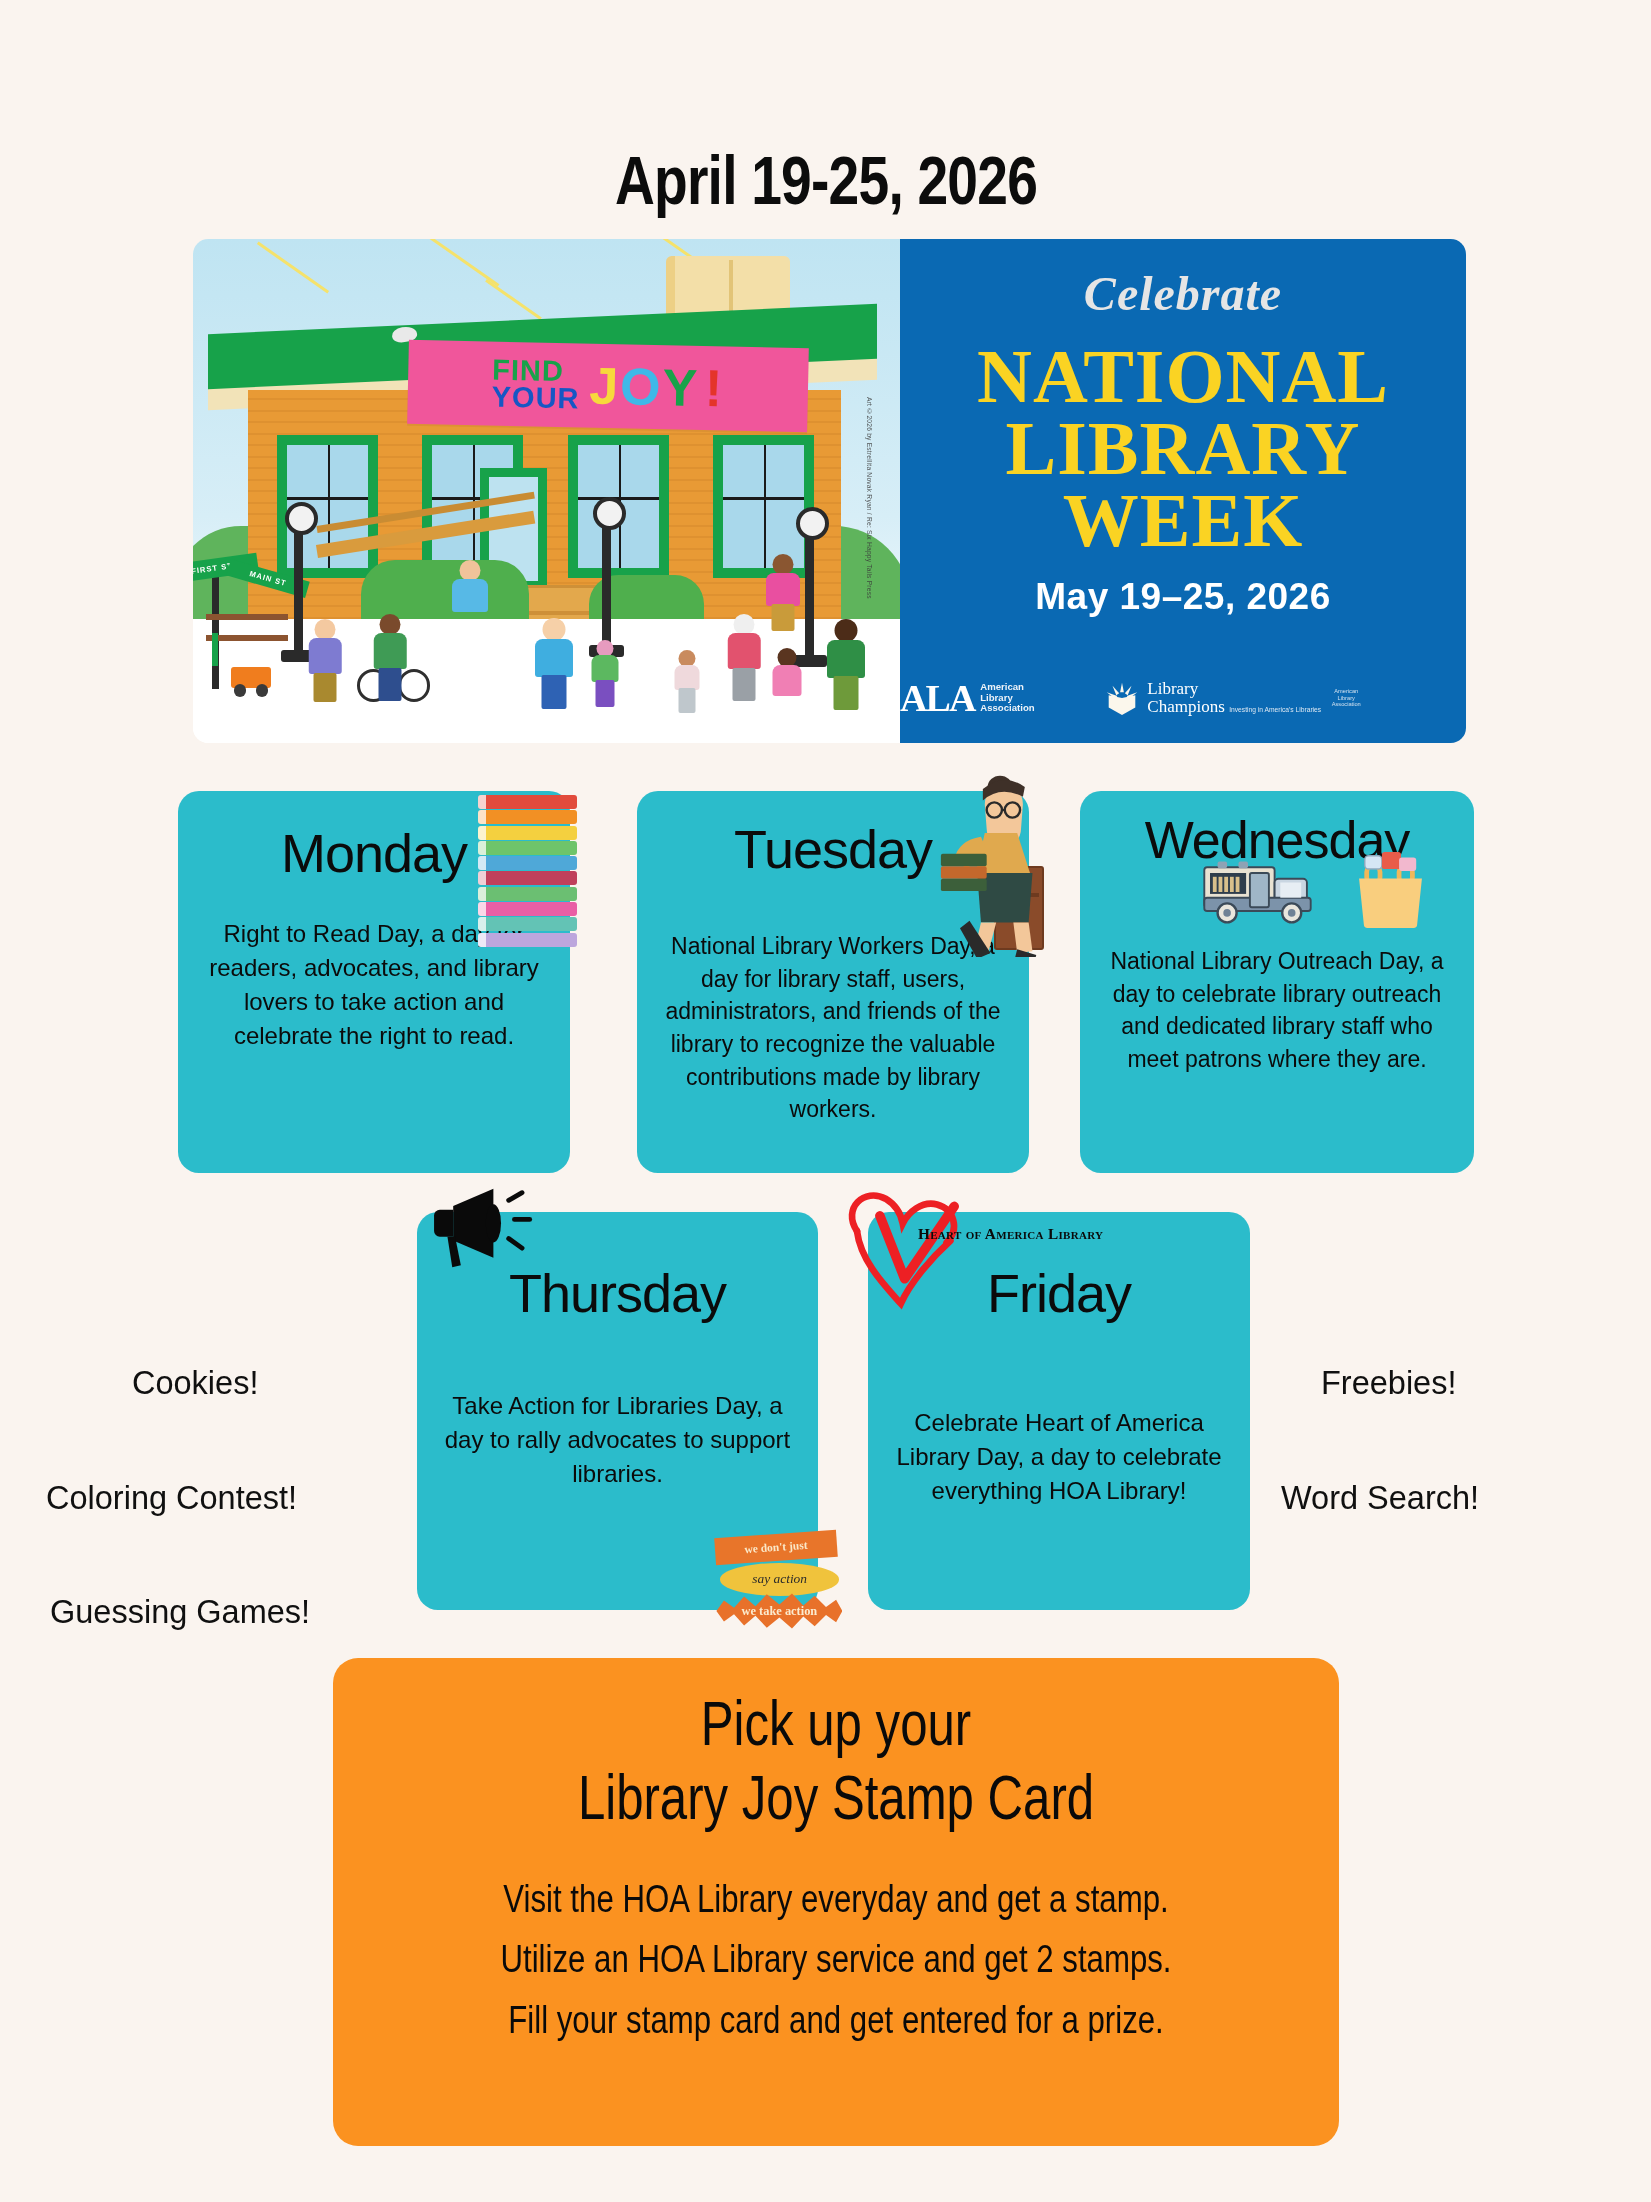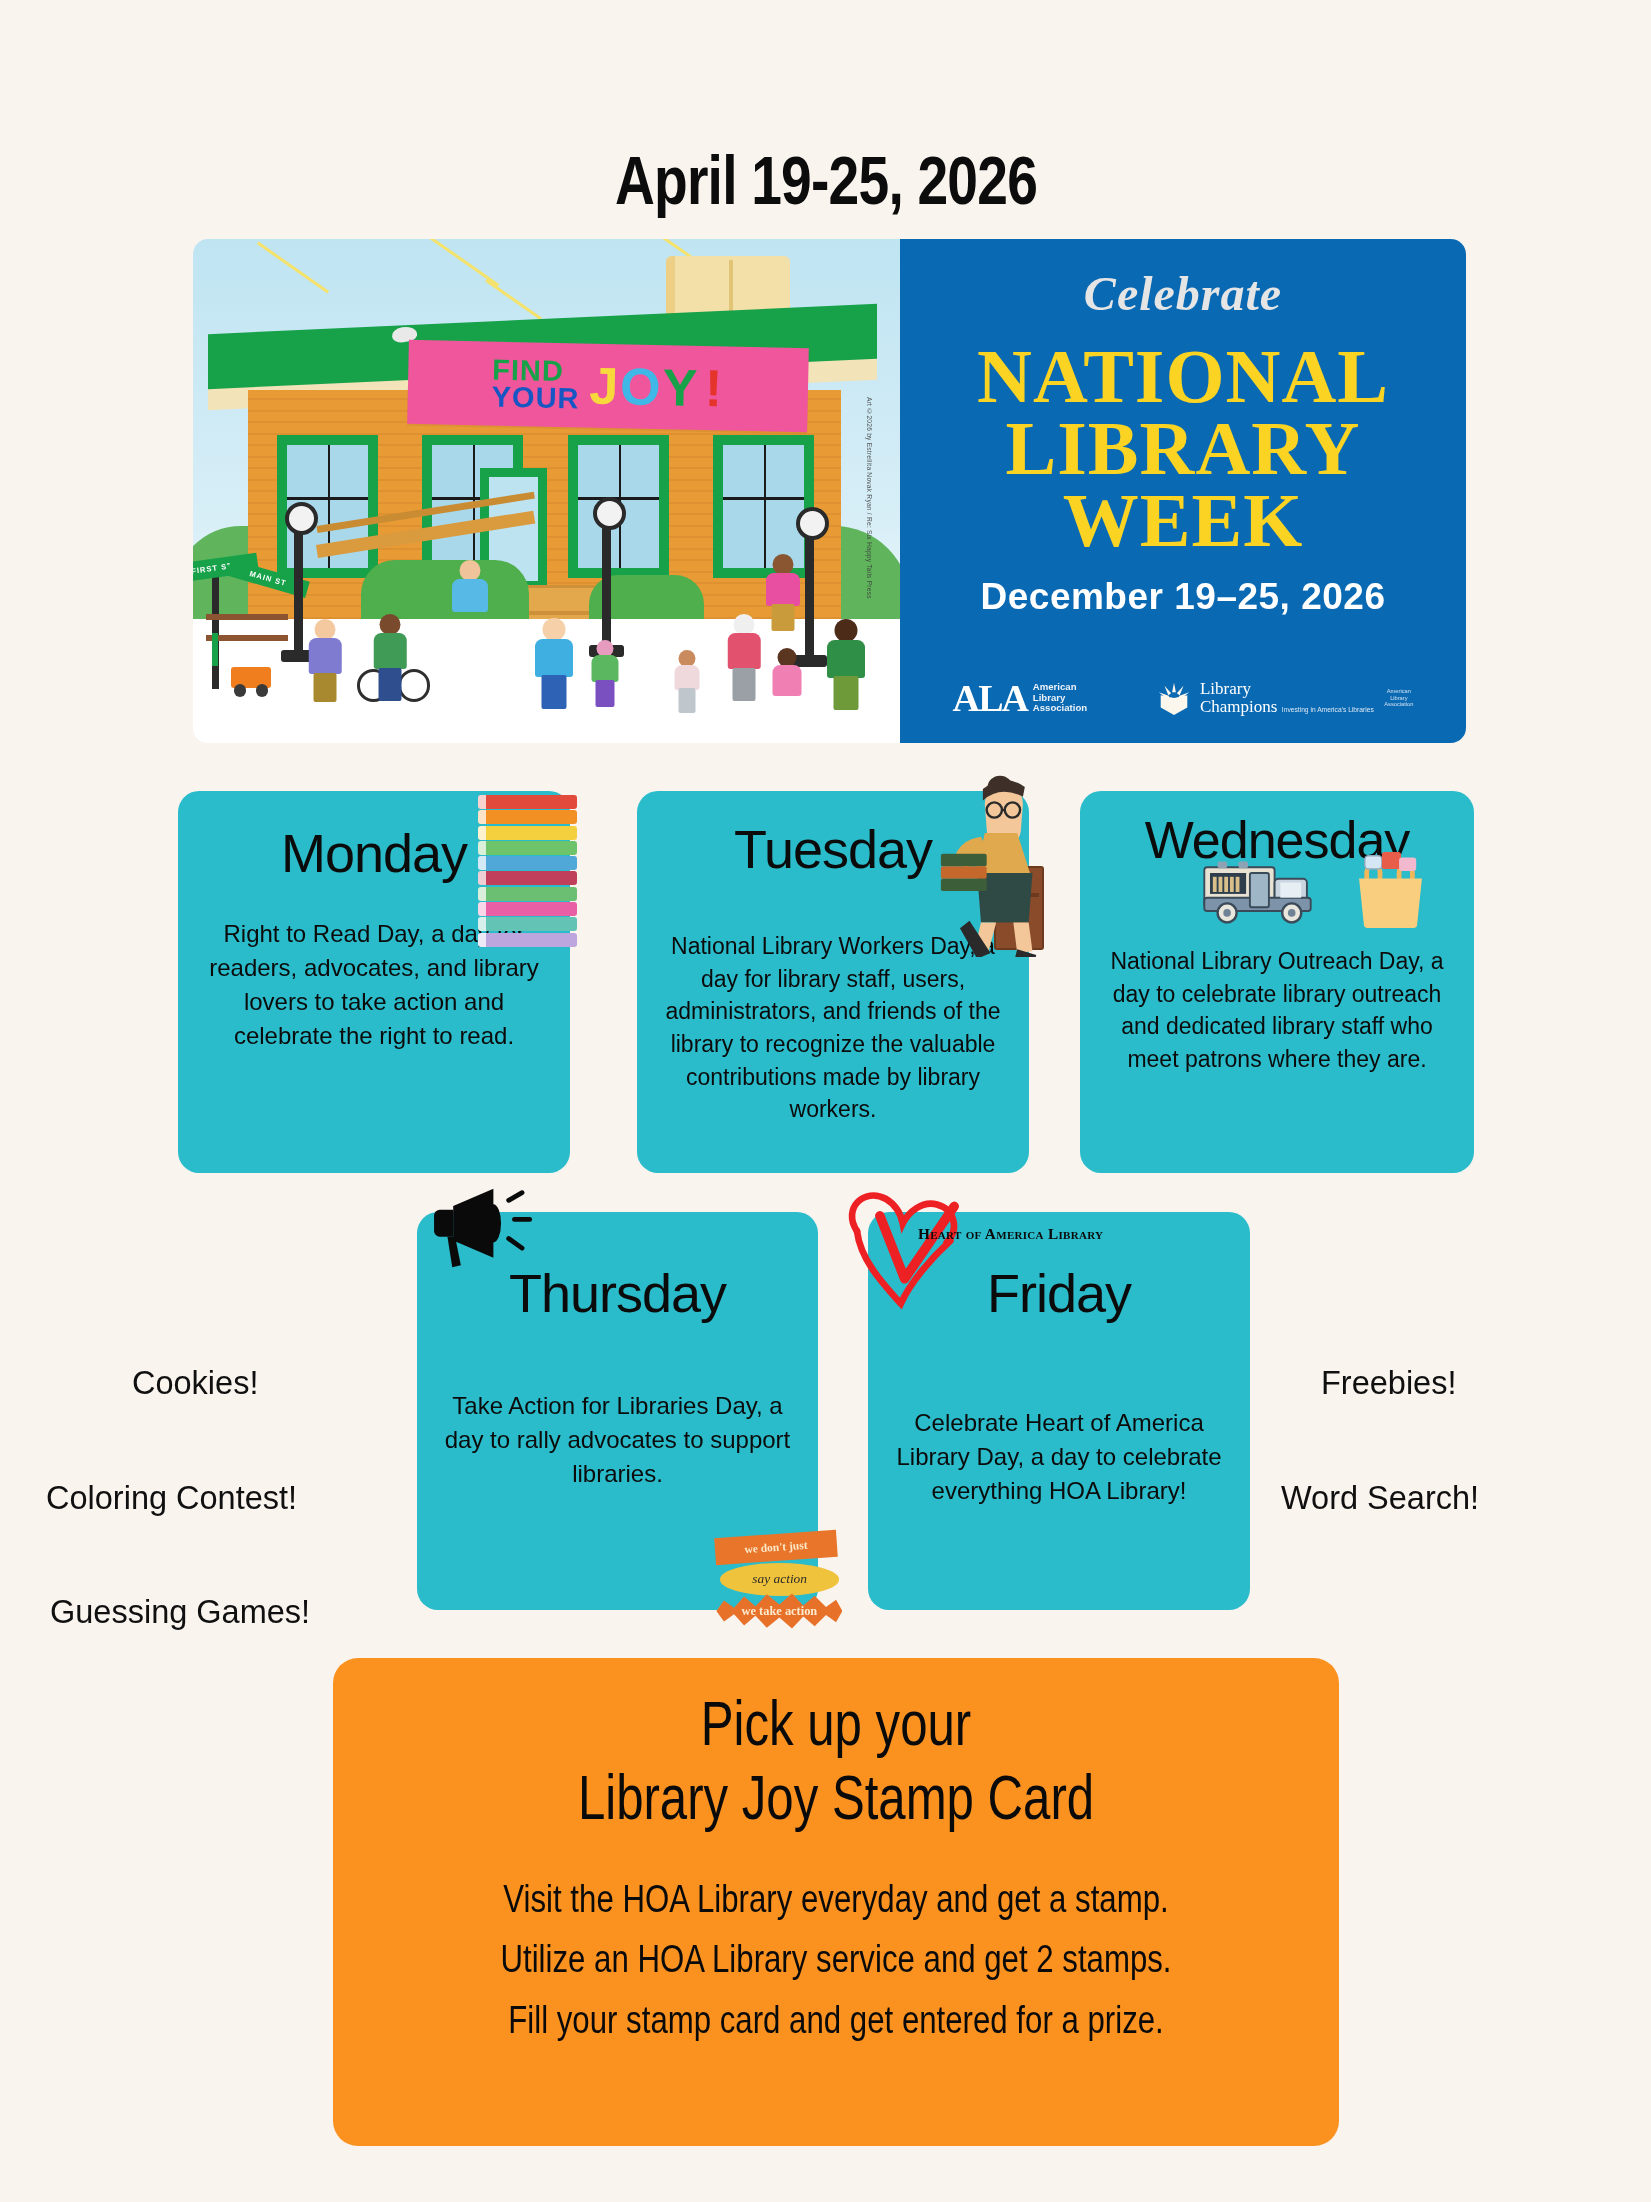--- a/index.html
+++ b/index.html
@@ -288,21 +288,21 @@
   .nlw-national { font-size: 76px; margin-top: 19px; }
   .nlw-library  { font-size: 76px; }
   .nlw-week     { font-size: 76px; }
   .nlw-dates {
     margin-top: 19px;
     font-family: "Liberation Sans", sans-serif;
     font-weight: bold; font-size: 37px; color: #FFFFFF; letter-spacing: 0.5px;
   }
   .nlw-logos {
     position: absolute; left: 0; bottom: 23px; width: 566px;
-    display: flex; align-items: center; justify-content: center; gap: 68px;
+    display: flex; align-items: center; gap: 68px;
   }
   .ala-logo { display: flex; align-items: center; gap: 5.7px; }
   .ala-mark {
     font-family: "Liberation Serif", serif; font-size: 38px; font-weight: bold;
     color: #FFFFFF; letter-spacing: -1.9px;
   }
   .ala-sub {
     text-align: left; font-size: 9.6px; line-height: 1.12; color: #EDF3F9;
     font-weight: bold;
   }
@@ -581,21 +581,21 @@
       </div>
 
       <div class="copyright-vert">Art ©2026 by Estrellita Novak Ryan / Re: Six Happy Tails Press</div>
     </div>
 
     <div class="hero-blue">
       <div class="nlw-celebrate">Celebrate</div>
       <div class="nlw-big nlw-national">NATIONAL</div>
       <div class="nlw-big nlw-library">LIBRARY</div>
       <div class="nlw-big nlw-week">WEEK</div>
-      <div class="nlw-dates">December 19–25, 2026</div>
+      <div class="nlw-dates">May 19–25, 2026</div>
 
       <div class="nlw-logos">
         <div class="ala-logo">
           <span class="ala-mark">ALA</span>
           <span class="ala-sub">
             <span>American</span><br>
             <span>Library</span><br>
             <span>Association</span>
           </span>
         </div>

